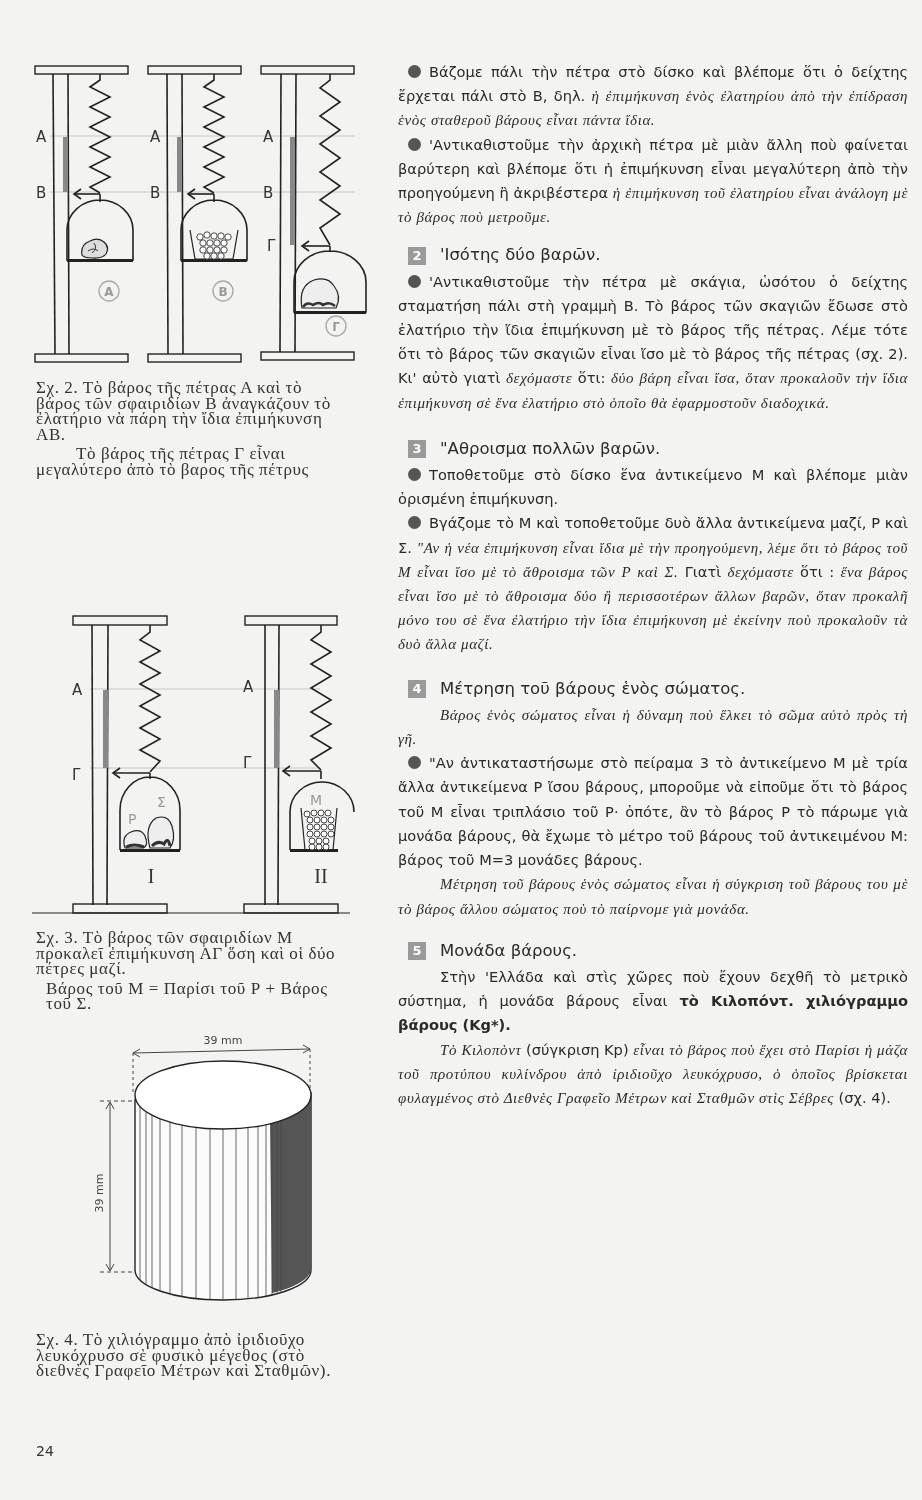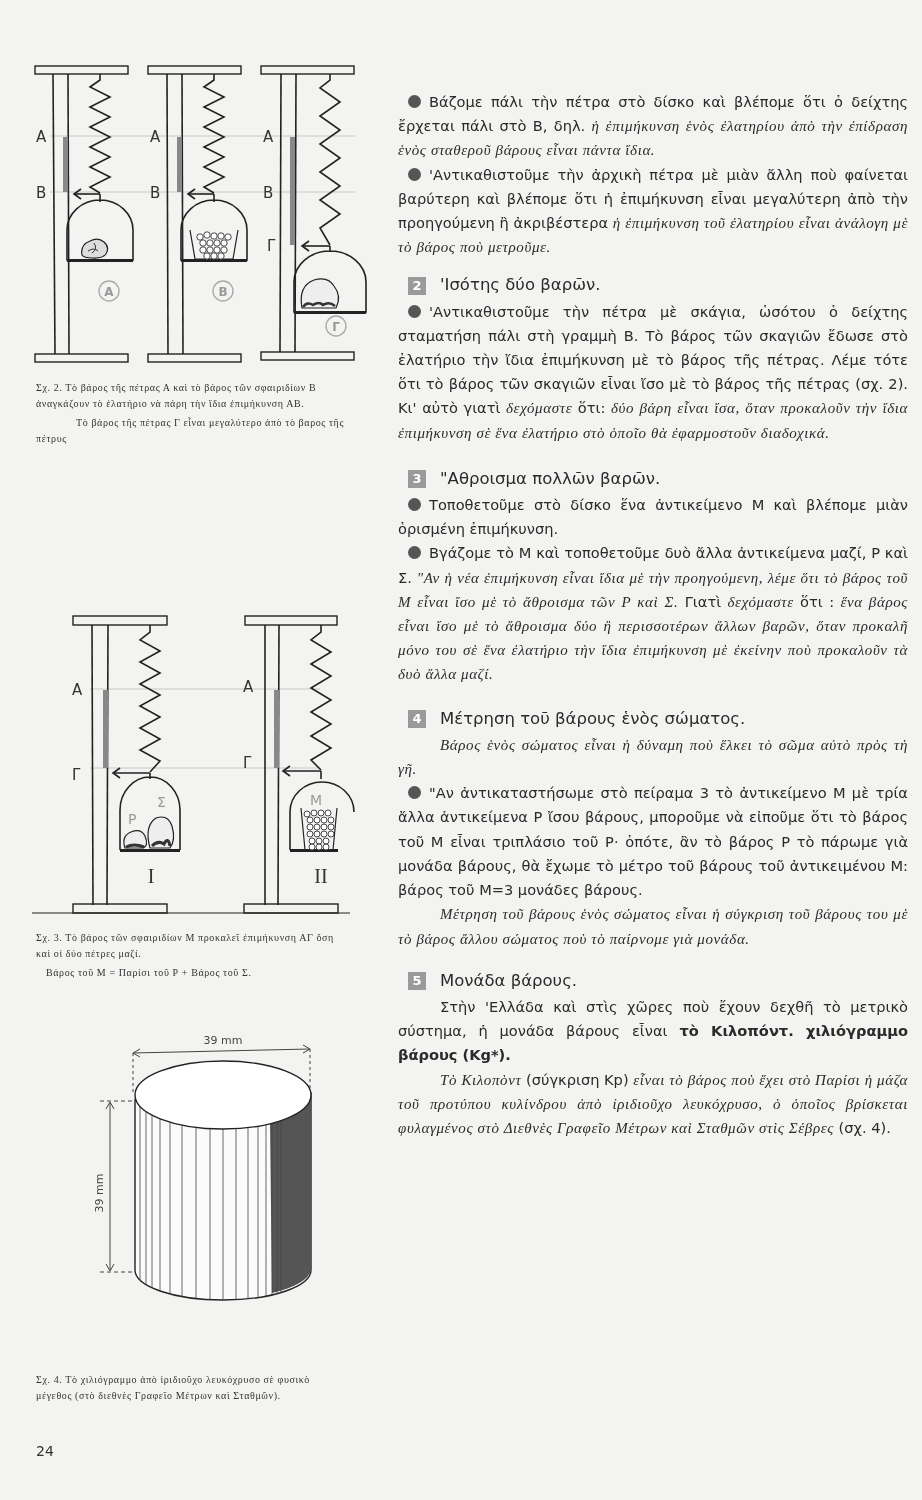--- a/index.html
+++ b/index.html
@@ -1,21 +1,21 @@
 <!DOCTYPE html>
 <html><head>
 <meta charset="utf-8">
 <style>
   html,body{margin:0;padding:0;}
   body{width:922px;height:1500px;background:#f3f3f1;position:relative;overflow:hidden;color:#2a2a2a;}
   .fig{position:absolute;}
-  .caption{position:absolute;left:36px;width:312px;font-family:"Liberation Serif","DejaVu Serif",serif;font-size:10px;line-height:15.5px;color:#333;letter-spacing:0.6px;}
+  .caption{position:absolute;left:36px;width:312px;font-family:"Liberation Serif","DejaVu Serif",serif;font-size:17px;line-height:15.5px;color:#333;letter-spacing:0.6px;}
   .caption p{margin:0 0 4px 0;}
   .caption .ind{text-indent:40px;}
-  .right{position:absolute;left:398px;width:510px;font-family:"DejaVu Sans","Liberation Sans",sans-serif;font-size:14.6px;line-height:24.2px;color:#2a2a2a;text-align:justify;margin-top:30px;}
+  .right{position:absolute;left:398px;width:510px;font-family:"DejaVu Sans","Liberation Sans",sans-serif;font-size:14.6px;line-height:24.2px;color:#2a2a2a;text-align:justify;}
   .right p{margin:0;}
   .bullet{display:inline-block;width:13px;height:13px;border-radius:50%;background:#555;margin-right:8px;vertical-align:-1px;margin-left:10px;}
   .it{font-family:"Liberation Serif","DejaVu Serif",serif;font-style:italic;font-size:15px;letter-spacing:0.6px;}
   .head{font-size:16.5px;margin:6px 0 2px 0;display:flex;align-items:center;}
   .num{display:inline-block;width:18px;height:18px;background:#9a9a9a;color:#fff;font-size:13px;line-height:18px;text-align:center;margin:0 14px 0 10px;font-weight:bold;}
   .ind2{text-indent:42px;}
   b{font-weight:bold;}
   .pagenum{position:absolute;left:36px;top:1443px;font-family:"DejaVu Sans","Liberation Sans",sans-serif;font-size:14px;color:#333;}
 </style>
 </head>
@@ -236,21 +236,21 @@
       <line x1="217" x2="217" y1="96.84601791115306" y2="268.6876628627821"></line>
       <line x1="221" x2="221" y1="95.57015143928756" y2="267.5618983287831"></line>
     </g>
   <ellipse cx="163" cy="70" rx="88" ry="34" fill="#fff" stroke="#222" stroke-width="1.4"></ellipse>
   <g font-family="DejaVu Sans, sans-serif" font-size="11" fill="#444">
     <text x="163" y="19" text-anchor="middle">39 mm</text>
     <text transform="translate(43,168) rotate(-90)" text-anchor="middle">39 mm</text>
   </g>
 </svg>
 
-<div class="caption" style="top:1332px;margin-top:40px;">
+<div class="caption" style="top:1332px;">
   <p>Σχ. 4. Τὸ χιλιόγραμμο ἀπὸ ἰριδιοῦχο λευκόχρυσο σὲ φυσικὸ μέγεθος (στὸ διεθνὲς Γραφεῖο Μέτρων καὶ Σταθμῶν).</p>
 </div>
 
 <div class="pagenum">24</div>
 
 <div class="right" style="top:60px;">
   <p><span class="bullet"></span><span>Βάζομε πάλι τὴν πέτρα στὸ δίσκο καὶ βλέπομε ὅτι ὁ δείχτης ἔρχεται πάλι στὸ Β, δηλ. </span><span class="it">ἡ ἐπιμήκυνση ἑνὸς ἐλατηρίου ἀπὸ τὴν ἐπίδραση ἑνὸς σταθεροῦ βάρους εἶναι πάντα ἴδια.</span></p>
   <p><span class="bullet"></span><span>'Αντικαθιστοῦμε τὴν ἀρχικὴ πέτρα μὲ μιὰν ἄλλη ποὺ φαίνεται βαρύτερη καὶ βλέπομε ὅτι ἡ ἐπιμήκυνση εἶναι μεγαλύτερη ἀπὸ τὴν προηγούμενη ἢ ἀκριβέστερα </span><span class="it">ἡ ἐπιμήκυνση τοῦ ἐλατηρίου εἶναι ἀνάλογη μὲ τὸ βάρος ποὺ μετροῦμε.</span></p>
 
   <div class="head" style="margin-top:14px;">

